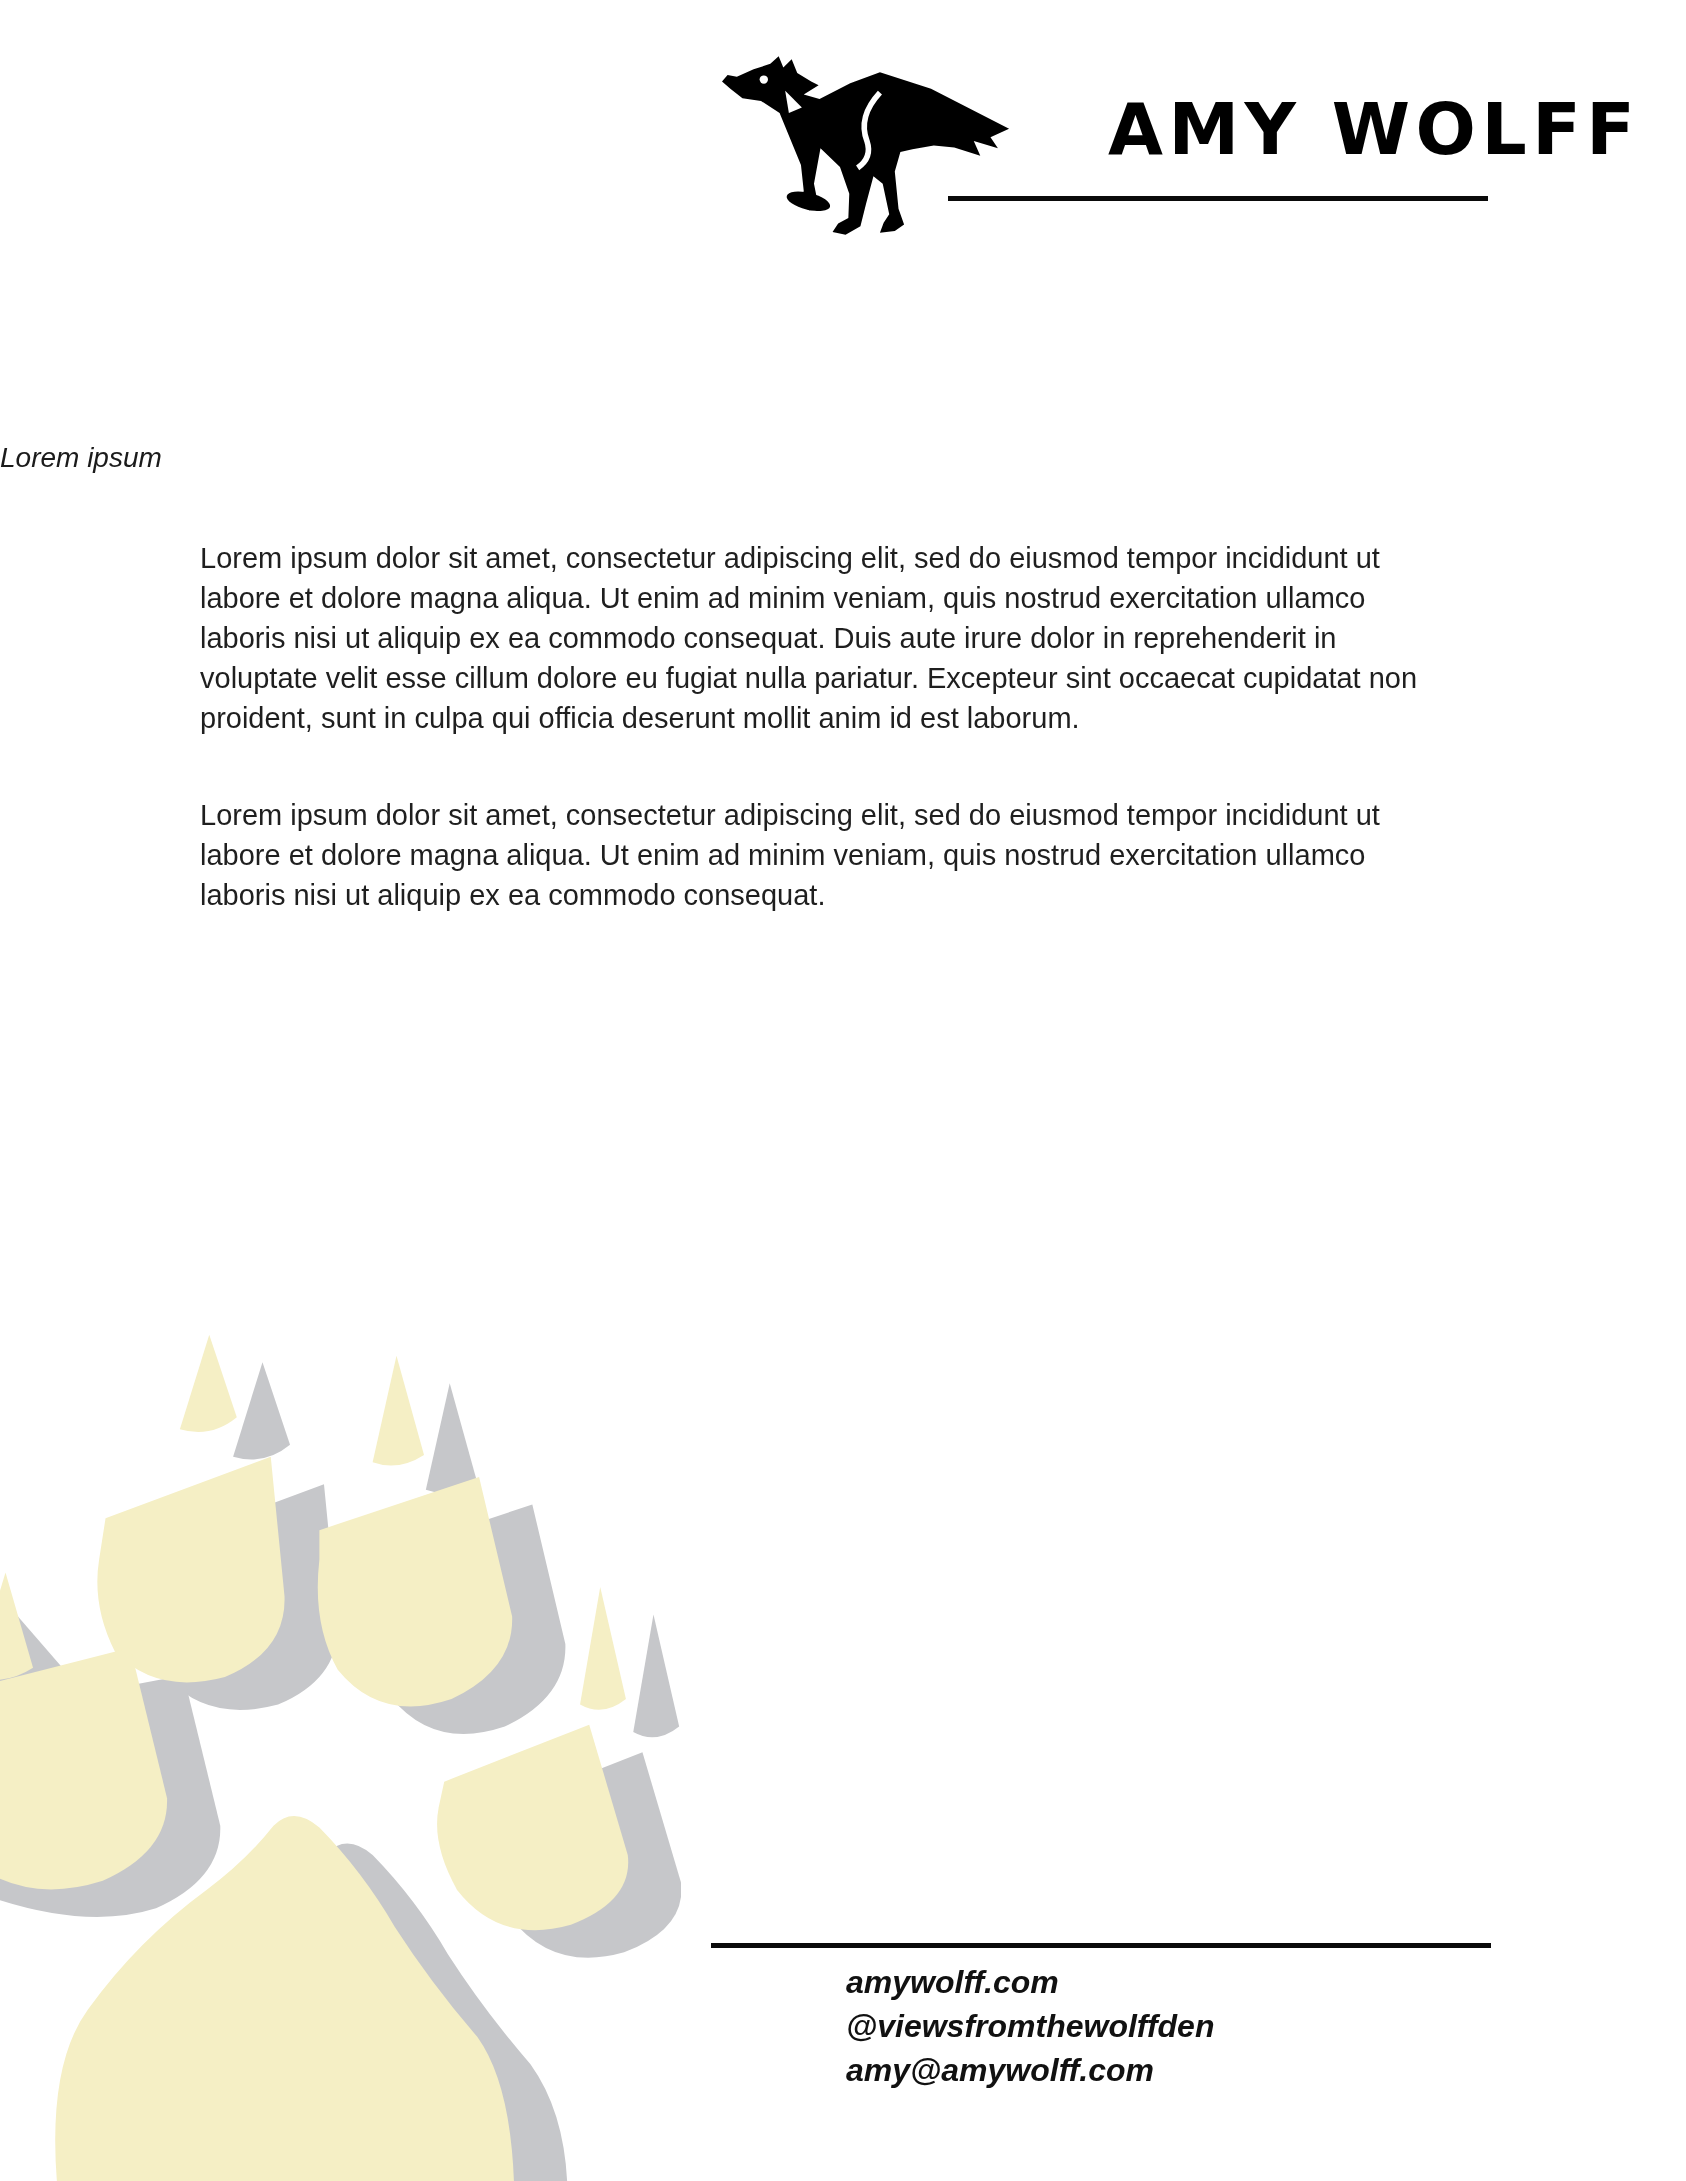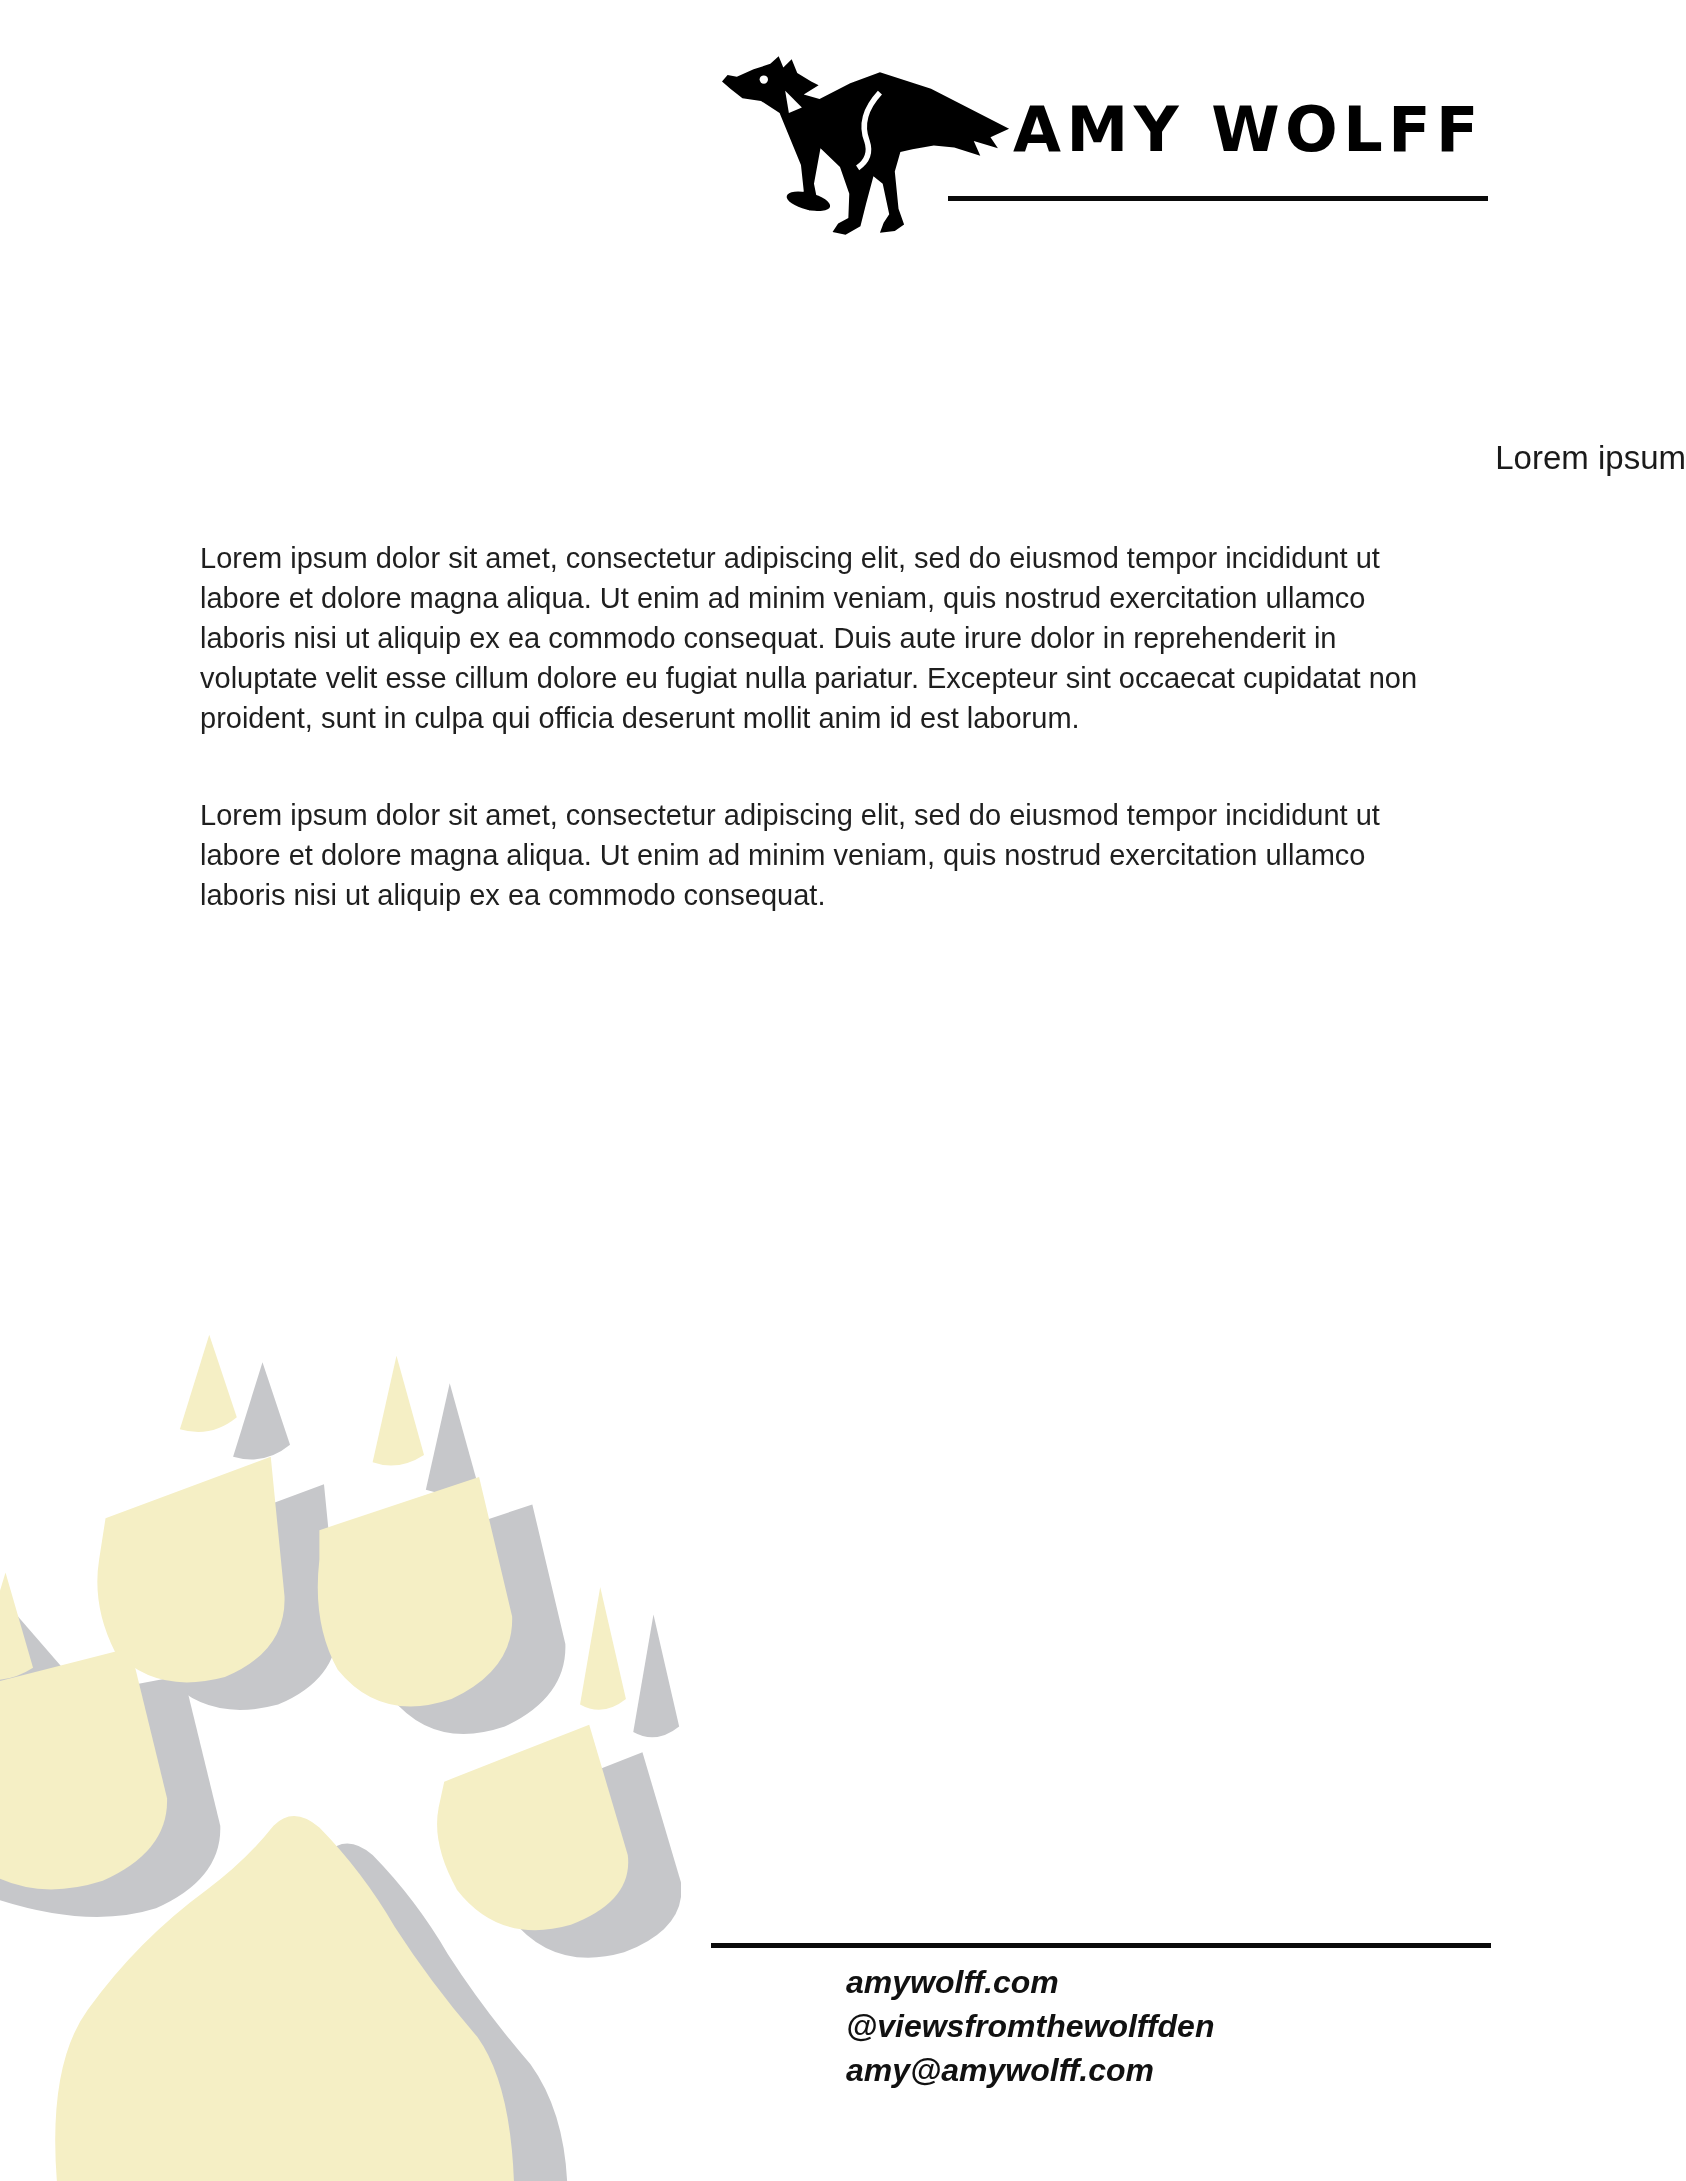--- a/index.html
+++ b/index.html
@@ -7,34 +7,34 @@
     position:relative;
     width:1686px;height:2182px;
     background:#ffffff;
     overflow:hidden;
     font-family:"Liberation Sans", sans-serif;
     color:#1e1e1e;
   }
   
   .logo-wolf{position:absolute;left:722px;top:55px;width:288px;height:182px;}
   .brand-name{
-    position:absolute;left:1013px;top:95px;width:441px;
+    position:absolute;left:1108px;top:95px;width:441px;
     font-family:"DejaVu Sans", sans-serif;
-    font-weight:bold;font-size:62px;line-height:70px;
+    font-weight:bold;font-size:71px;line-height:70px;
     letter-spacing:5.5px;color:#000;white-space:nowrap;
   }
   .brand-rule{
     position:absolute;left:948px;top:196px;width:540px;height:4.6px;
     background:#0a0a0a;
   }
   
   .doc-title{
     position:absolute;left:0;top:432px;width:1686px;
-    text-align:right;font-size:33px;line-height:51px;
-    font-weight:400;color:#1b1b1b;margin:0;
+    text-align:left;font-size:28px;line-height:51px;
+    font-weight:400;color:#1b1b1b;margin:0;font-style:italic;
   }
   .doc-body{
     position:absolute;left:200px;top:538px;width:1238px;
     font-size:29px;line-height:40px;color:#1f1f1f;
   }
   .doc-body p{margin:0 8px 57px 0;}
   
   .paw{position:absolute;left:0;top:1284px;width:681px;height:898px;}
   
   .footer-rule{

